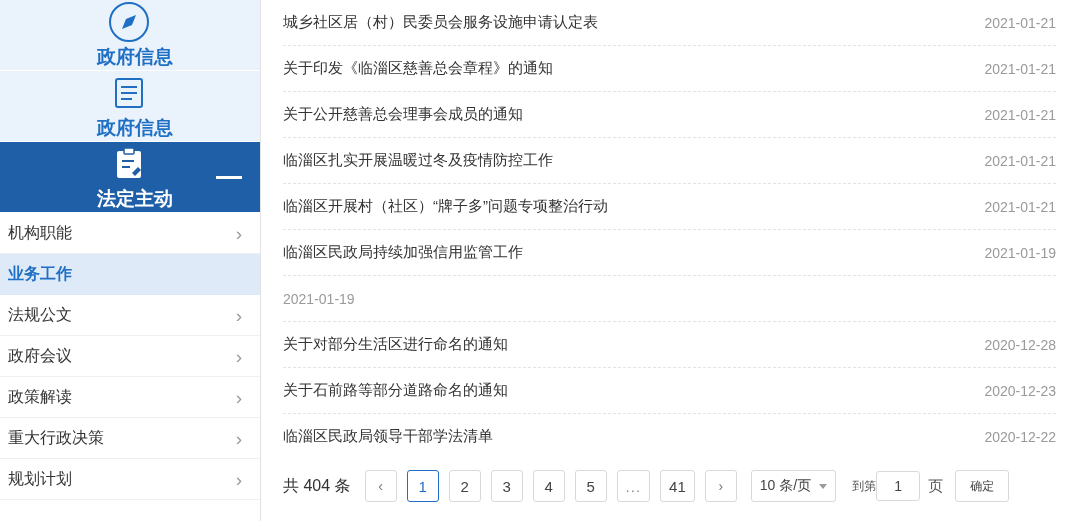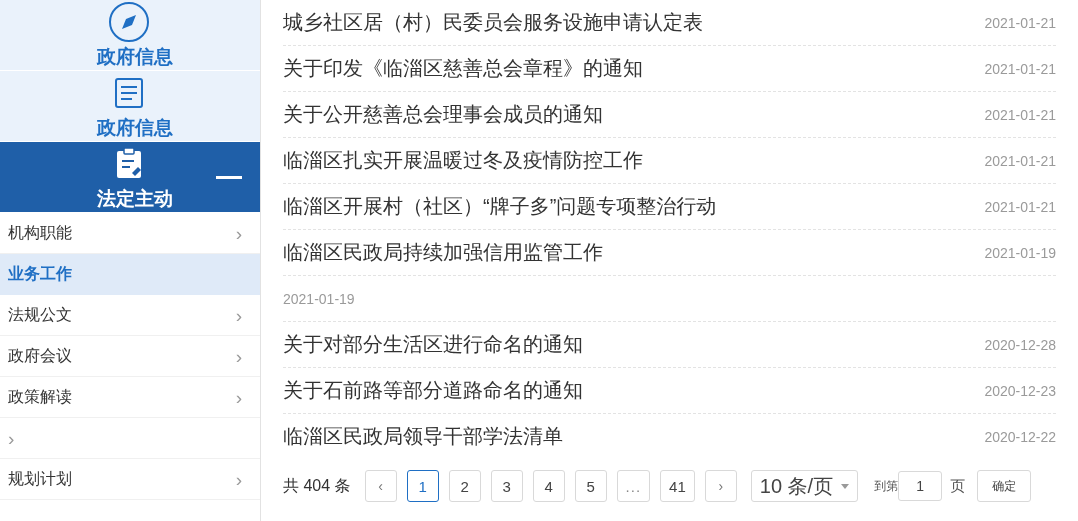--- a/index.html
+++ b/index.html
@@ -71,21 +71,21 @@
     padding:0 22px 0 22px;
   }
   .row{
     height:46px;
     display:flex;align-items:center;
     border-bottom:1px dashed #e3e3e3;
     box-sizing:border-box;
   }
   .row .title{
     flex:1;
-    font-size:20px;color:#333333;
+    font-size:15px;color:#333333;
     white-space:nowrap;overflow:hidden;text-overflow:ellipsis;
     padding-right:16px;
   }
   .row .date{
     font-size:14px;color:#9a9a9a;flex:0 0 auto;
   }
 
   
   .pager{
     position:absolute;left:0;right:0;bottom:0;
@@ -107,21 +107,21 @@
     display:flex;align-items:center;justify-content:center;
     box-sizing:border-box;padding:0 8px;
   }
   .pg.arrow{color:#777777;font-size:14px;width:32px;padding:0;}
   .pg.active{border-color:#1f6fc4;color:#1f6fc4;}
   .pg.dots{border-color:#d9d9d9;color:#888888;letter-spacing:1px;}
   .sizesel{
     height:32px;min-width:74px;
     margin-right:16px;margin-left:4px;
     border:1px solid #d9d9d9;border-radius:3px;
-    background:#ffffff;color:#444444;font-size:20px;
+    background:#ffffff;color:#444444;font-size:14px;
     display:flex;align-items:center;justify-content:space-between;
     box-sizing:border-box;padding:0 8px;
   }
   .sizesel .cd{
     width:0;height:0;border-left:4px solid transparent;border-right:4px solid transparent;
     border-top:5px solid #9a9a9a;margin-left:8px;
   }
   .jump-label{font-size:12px;color:#555555;margin-right:0;}
   .jump-input{
     width:44px;height:30px;
@@ -205,20 +205,21 @@
     </div>
     <div class="sub-item">
       <span class="label">政府会议</span>
       <span class="chev">›</span>
     </div>
     <div class="sub-item">
       <span class="label">政策解读</span>
       <span class="chev">›</span>
     </div>
     <div class="sub-item">
+      <span class="label">重大行政决策</span>
       <span class="chev">›</span>
     </div>
     <div class="sub-item">
       <span class="label">规划计划</span>
       <span class="chev">›</span>
     </div>
 
   </div>
 
   <div class="main">

